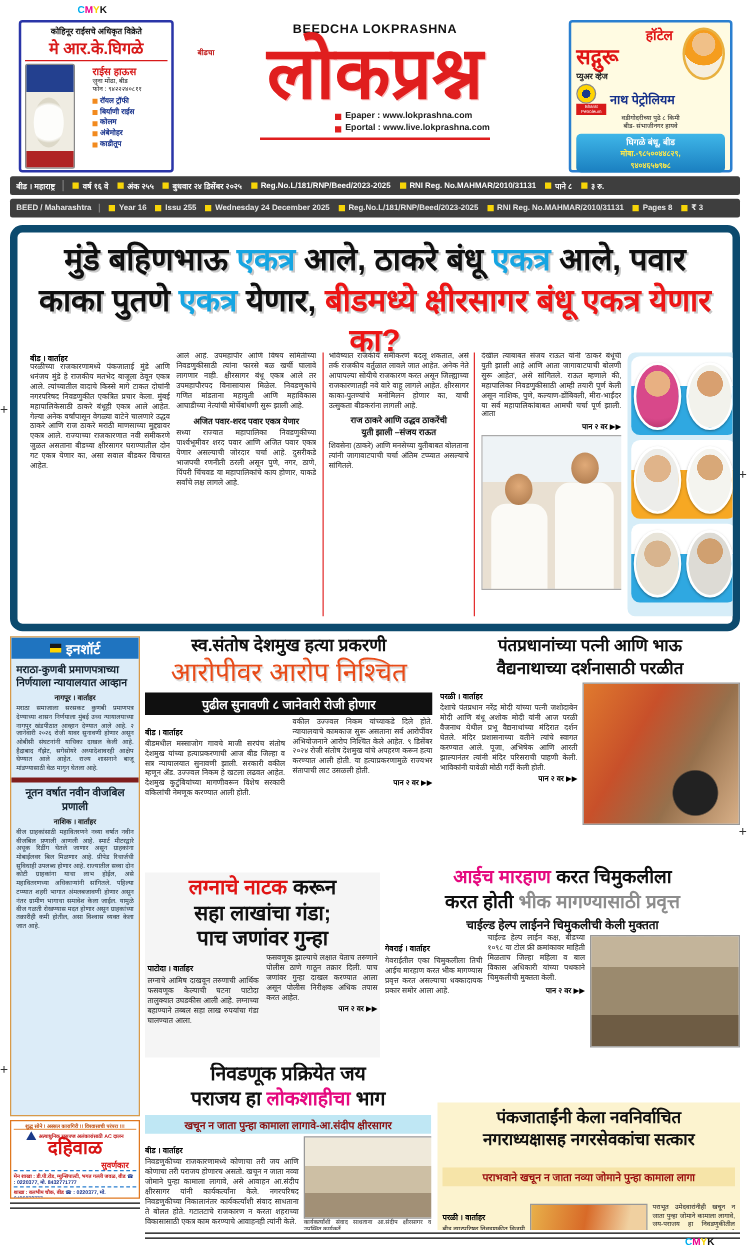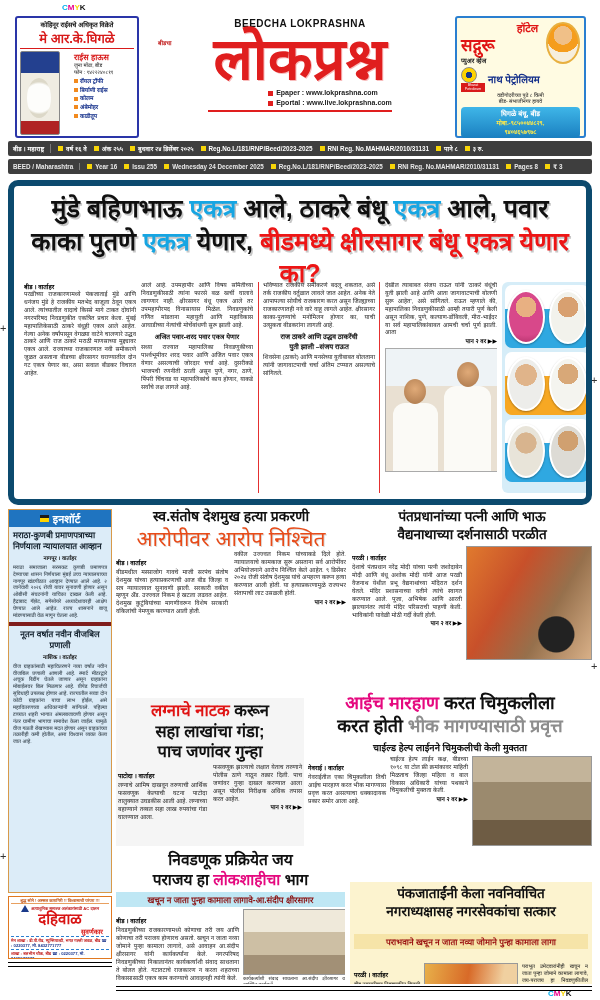--- a/index.html
+++ b/index.html
@@ -126,21 +126,21 @@
   .h14{font-size:13.5px;font-weight:800;text-align:center;line-height:1.3;color:#101010}
   .ph{border:1px solid #999;flex:none}
   .ph-darshan{background:radial-gradient(circle at 72% 78%,#222 0 14%,rgba(0,0,0,0) 15%),
               linear-gradient(120deg,#e07a2e,#c8502a 35%,#96704c 65%,#d8b088)}
   .ph-group{background:linear-gradient(180deg,#c3b49a 0 28%,#9b8a6e 28% 72%,#6e5c44 72%),
             repeating-linear-gradient(90deg,rgba(255,255,255,.25) 0 6px,rgba(0,0,0,.08) 6px 14px)}
   .ph-meeting{background:linear-gradient(180deg,#efe9da 0 35%,#cdbfa4 35% 70%,#a29076 70%)}
   .ph-satkar{background:linear-gradient(100deg,#e8b04a,#d86a28 45%,#f0d0a0 80%)}
   .h17{font-size:16.5px;font-weight:800;text-align:center;line-height:1.25;color:#101010}
   .redw{color:#e01414}.pinkw{color:#e5097f}.grayw{color:#8d8d8d}
-  .h18{font-size:18px;font-weight:800;text-align:center;line-height:1.3;color:#101010}
+  .h18{font-size:15px;font-weight:800;text-align:center;line-height:1.3;color:#101010}
   .subw{font-size:9.5px;font-weight:800;text-align:center;margin:2px 0;color:#101010}
   .h16{font-size:15.5px;font-weight:800;text-align:center;line-height:1.3;color:#101010}
   .subbar-blue{background:#bfe7f4;color:#8a1212;font-size:8.4px;font-weight:800;text-align:center;padding:2px 0;margin:2px 0}
   .ybox{background:#fcf3cf;padding:3px 4px;box-sizing:border-box}
   .subbar-y{background:#f6e4a8;color:#9a1010;font-size:8.4px;font-weight:800;text-align:center;padding:2px 0;margin:14px 0}
   .cap{font-size:4.8px;line-height:1.25;color:#222;margin-top:1px;text-align:justify}
 </style>
 </head>
 <body>
 
@@ -354,20 +354,21 @@
     <div class="in-item" style="border-top:4px solid #7f1d1d">
       <div class="in-t c">नूतन वर्षात नवीन वीजबिल प्रणाली</div>
       <div class="in-dl">नाशिक । वार्ताहर</div>
       <div class="in-b">वीज ग्राहकांसाठी महावितरणने नव्या वर्षात नवीन वीजबिल प्रणाली आणली आहे. स्मार्ट मीटरद्वारे अचूक रिडींग घेतले जाणार असून ग्राहकांना मोबाईलवर बिल मिळणार आहे. प्रीपेड रिचार्जची सुविधाही उपलब्ध होणार आहे. राज्यातील सव्वा दोन कोटी ग्राहकांना याचा लाभ होईल, असे महावितरणच्या अधिकाऱ्यांनी सांगितले. पहिल्या टप्प्यात शहरी भागात अंमलबजावणी होणार असून नंतर ग्रामीण भागाचा समावेश केला जाईल. यामुळे वीज गळती रोखण्यास मदत होणार असून ग्राहकांच्या तक्रारीही कमी होतील, असा विश्वास व्यक्त केला जात आहे.</div>
     </div>
   </div>
 
   <div class="a" style="left:116px;top:508px;width:230px;height:186px;overflow:hidden">
     <div class="kick">स्व.संतोष देशमुख हत्या प्रकरणी</div>
     <div class="bigred">आरोपीवर आरोप निश्चित</div>
+    <div class="blackbar">पुढील सुनावणी ८ जानेवारी रोजी होणार</div>
     <div class="cols2">
       <div>
         <span class="dl">बीड । वार्ताहर</span>
         <div class="bt">बीडमधील मस्साजोग गावचे माजी सरपंच संतोष देशमुख यांच्या हत्याप्रकरणाची आज बीड जिल्हा व सत्र न्यायालयात सुनावणी झाली. सरकारी वकील म्हणून ॲड. उज्ज्वल निकम हे खटला लढवत आहेत. देशमुख कुटुंबियांच्या मागणीवरून विशेष सरकारी वकिलांची नेमणूक करण्यात आली होती.</div>
       </div>
       <div>
         <div class="bt">वकील उज्ज्वल निकम यांच्याकडे दिले होते. न्यायालयाचे कामकाज सुरू असताना सर्व आरोपींवर अभियोजनाने आरोप निश्चित केले आहेत. ९ डिसेंबर २०२४ रोजी संतोष देशमुख यांचे अपहरण करून हत्या करण्यात आली होती. या हत्याप्रकरणामुळे राज्यभर संतापाची लाट उसळली होती.</div>
         <div class="more">पान २ वर ▶▶</div>
       </div>
     </div>

